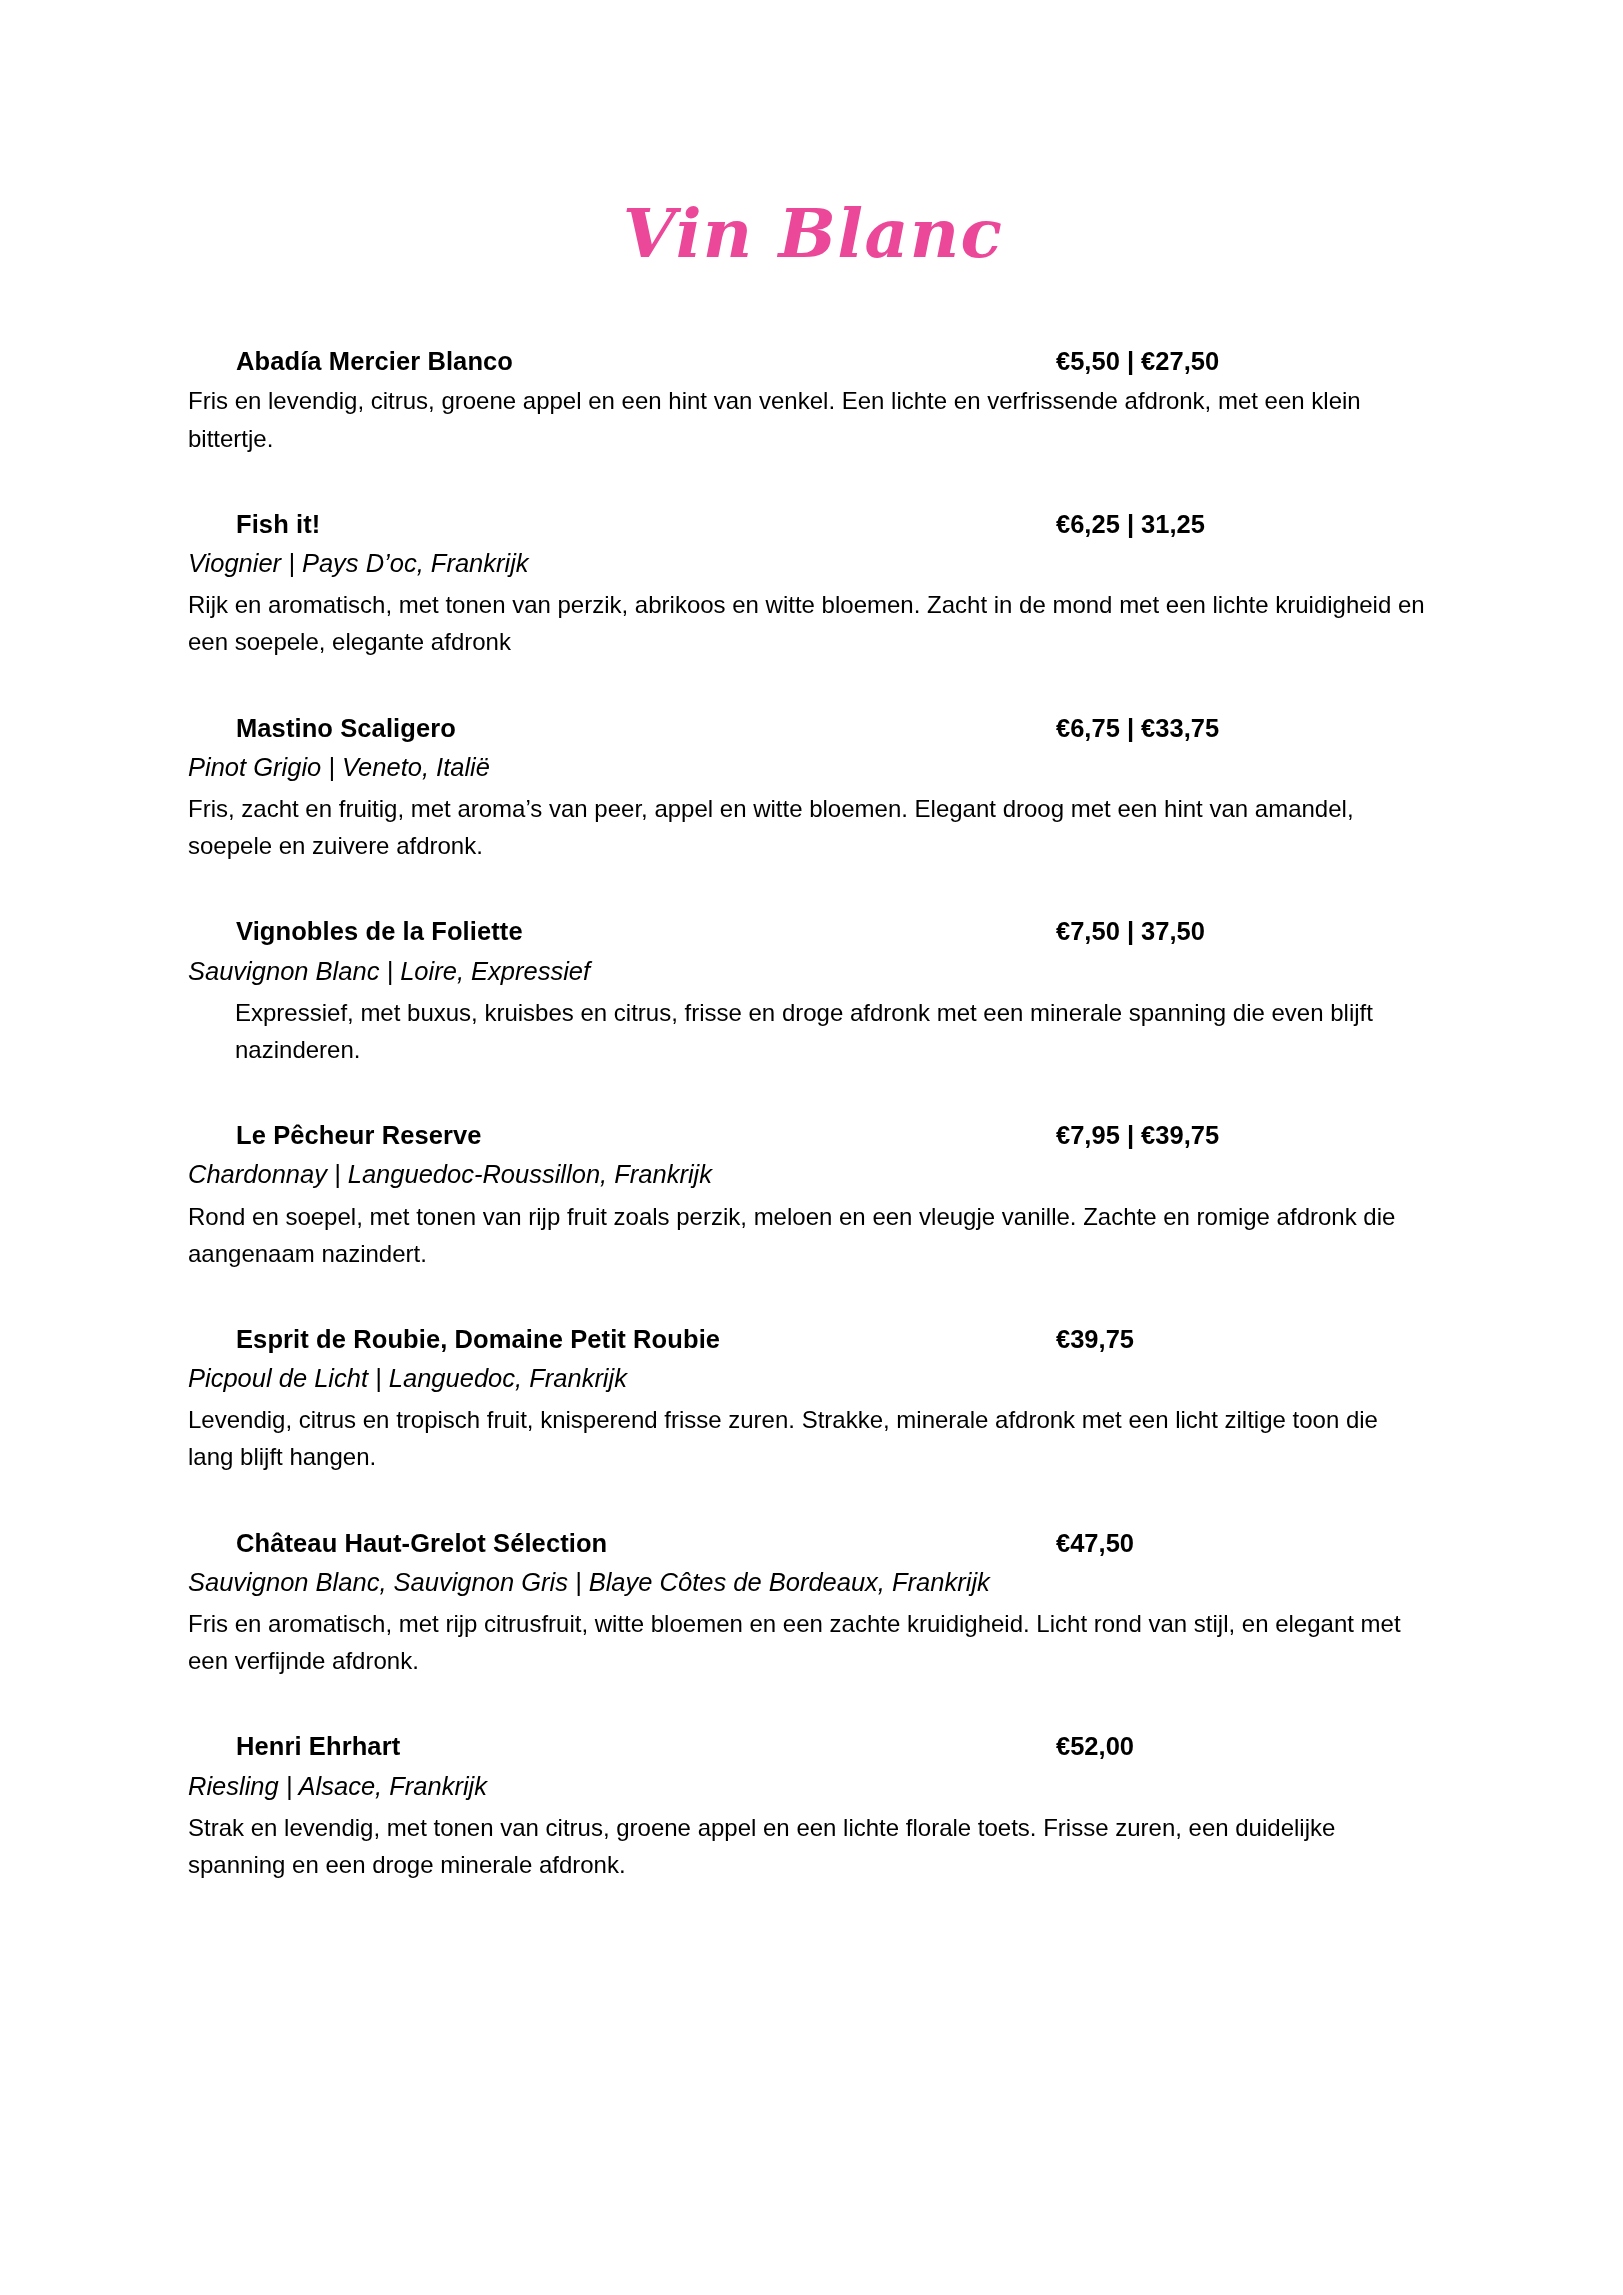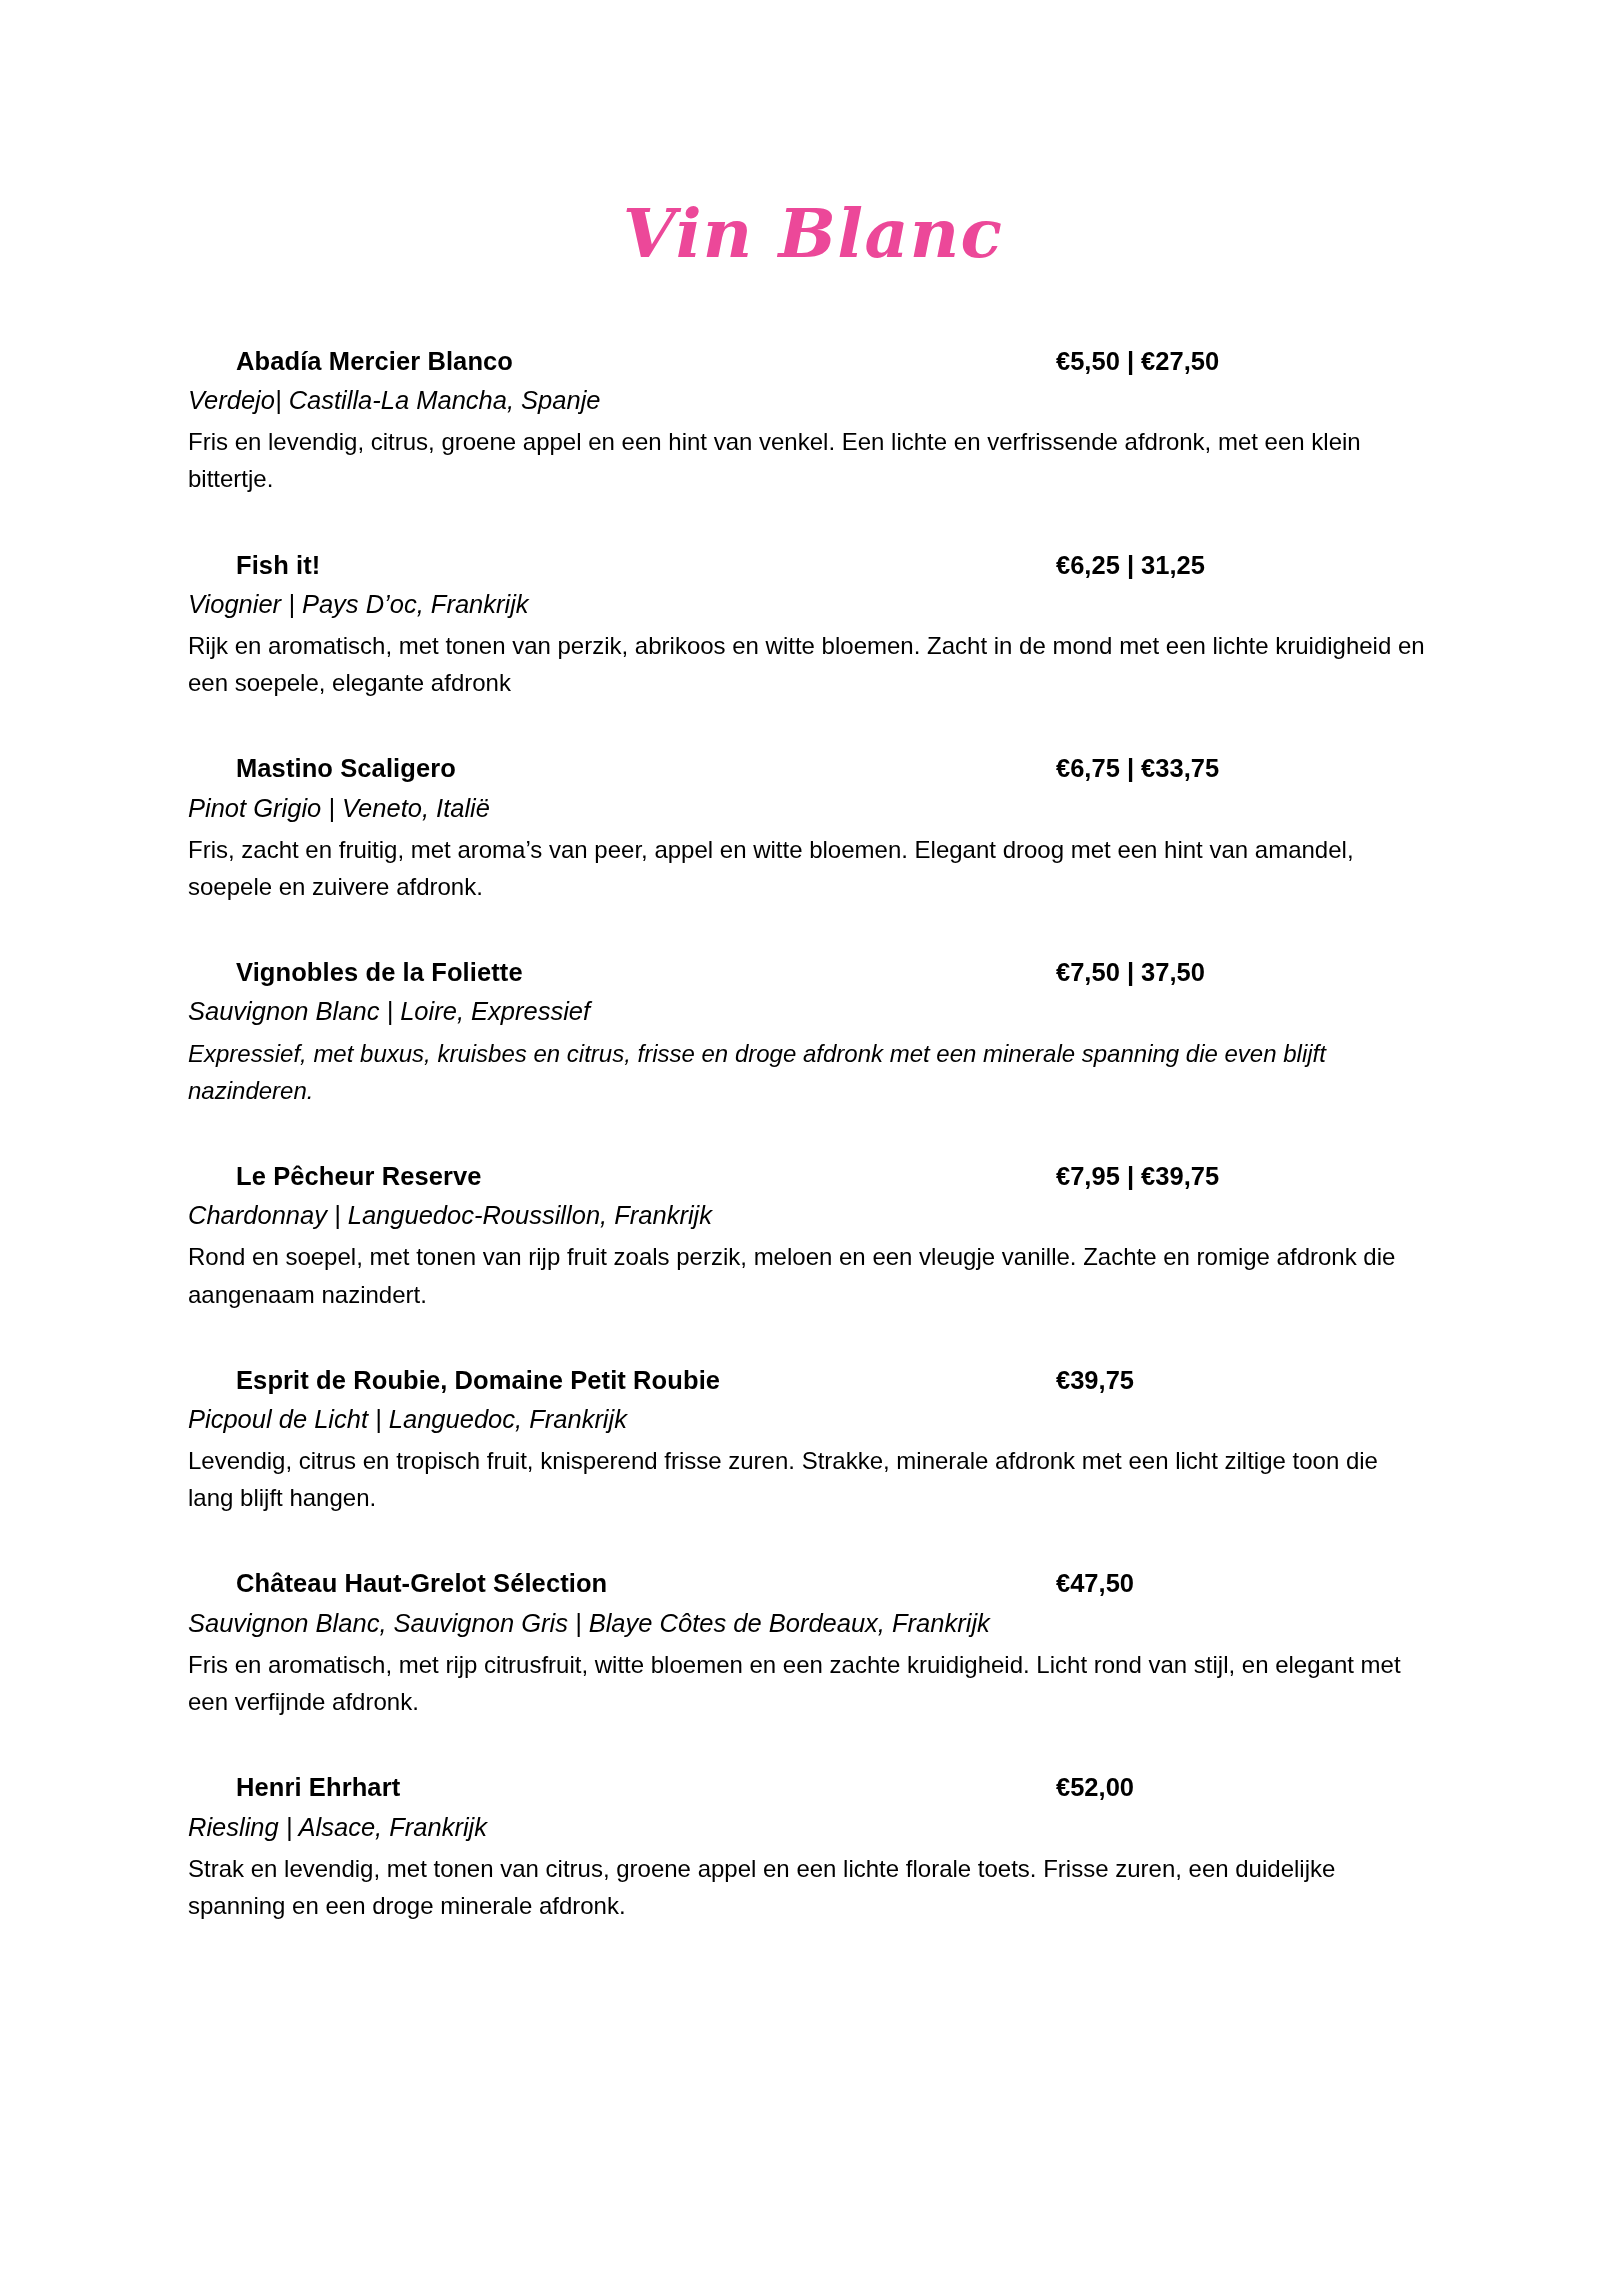--- a/index.html
+++ b/index.html
@@ -71,39 +71,38 @@
     line-height: 1.55;
     margin-top: 1.3px;
   }
   .wine-desc {
     font-size: 24px;
     line-height: 1.55;
     margin-top: 2.6px;
     max-width: 1237px;
   }
   .wine-desc.italic {
-    font-style: italic;
+    margin-left: 47px;
   }
 </style>
 </head>
 <body>
 
 <div class="page">
   <div class="content">
 
     <h1 class="menu-title">Vin Blanc</h1>
 
     <div class="wine-list">
 
       <div class="wine-entry">
         <div class="head-row">
           <span class="wine-name">Abadía Mercier Blanco</span>
           <span class="wine-price">€5,50 | €27,50</span>
         </div>
-        <div class="wine-grape">Verdejo| Castilla-La Mancha, Spanje</div>
         <div class="wine-desc">Fris en levendig, citrus, groene appel en een hint van venkel. Een lichte en verfrissende afdronk, met een klein bittertje.</div>
       </div>
 
       <div class="wine-entry">
         <div class="head-row">
           <span class="wine-name">Fish it!</span>
           <span class="wine-price">€6,25 | 31,25</span>
         </div>
         <div class="wine-grape">Viognier | Pays D’oc, Frankrijk</div>
         <div class="wine-desc">Rijk en aromatisch, met tonen van perzik, abrikoos en witte bloemen. Zacht in de mond met een lichte kruidigheid en een soepele, elegante afdronk</div>

